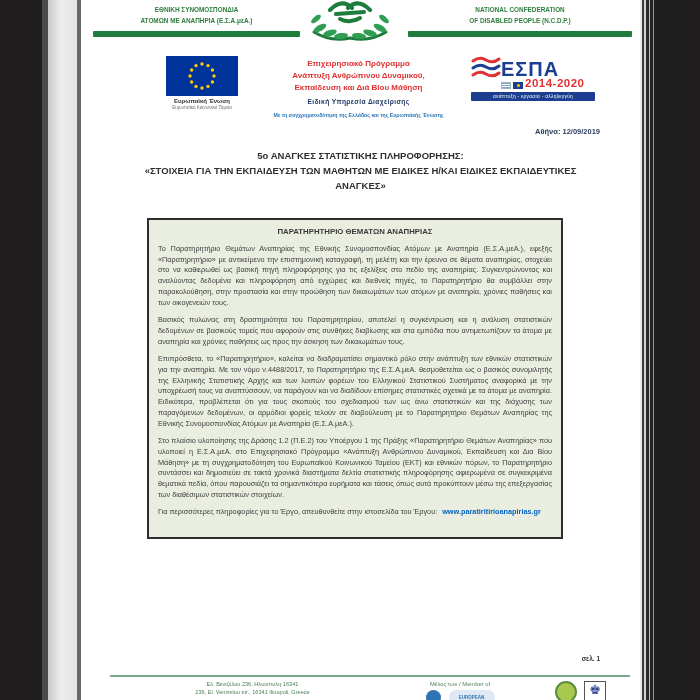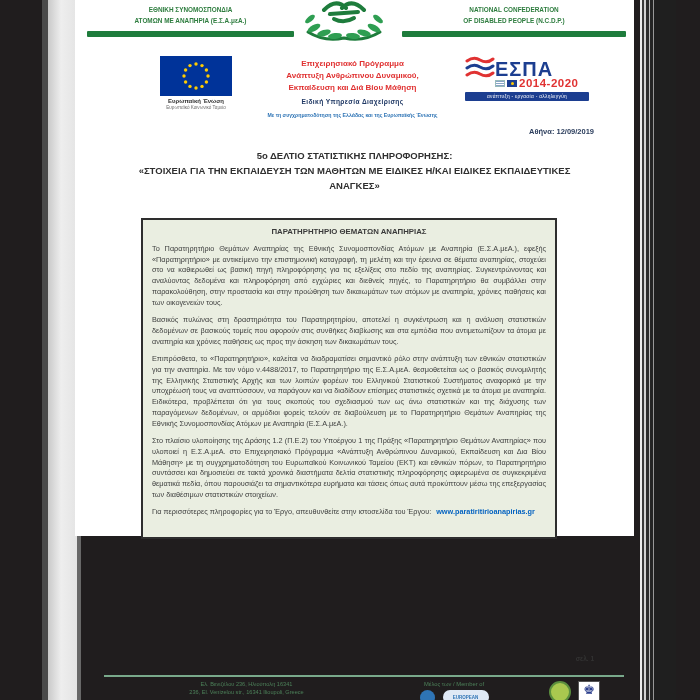--- a/index.html
+++ b/index.html
@@ -11,21 +11,21 @@
   .edge-strip-1 { position:absolute; left:42px; top:0; width:6px; height:700px; background:#4a4a4a; }
   .edge-strip-2 { position:absolute; left:48px; top:0; width:29px; height:700px;
                   background:linear-gradient(90deg,#c9c9c9,#eeeeee 45%,#e4e4e4); }
   .edge-strip-3 { position:absolute; left:77px; top:0; width:4px; height:700px; background:#686868; }
 
   
   .page-stack { position:absolute; left:640px; top:0; width:36px; height:700px;
     background:linear-gradient(90deg,#ececec 0 2px,#3a3a3a 2px 4px,#d2d2d2 4px 6px,#2c2c2c 6px 9px,
       #bdbdbd 9px 10px,#242424 10px 13px,#989898 13px 14px,#1f1f1f 14px 36px); }
 
-  .page { position:absolute; left:75px; top:0; width:559px; height:536px; background:#ffffff; }
+  .page { position:absolute; left:81px; top:0; width:559px; height:700px; background:#ffffff; }
 
   
   .org-block { position:absolute; top:4px; text-align:center; color:#2e7d3f; font-weight:bold;
                font-size:6.4px; line-height:11px; }
   .org-left  { left:12px;  width:207px; }
   .org-right { left:327px; width:224px; }
   .green-bar { position:absolute; top:31px; height:6px; background:#1e7c3c; border-radius:1px; }
   .green-bar.l { left:12px;  width:207px; }
   .green-bar.r { left:327px; width:224px; }
   .org-logo { position:absolute; left:219px; top:-14px; width:100px; height:62px; }
@@ -38,21 +38,21 @@
 
   .prog-block { position:absolute; left:170px; top:58px; width:215px; text-align:center; }
   .prog-line { font-size:8px; font-weight:bold; color:#e03232; line-height:12px; }
   .prog-authority { font-size:6.6px; font-weight:bold; color:#1f3864; margin-top:4px; letter-spacing:.4px; }
   .prog-cofund { font-size:5.2px; font-weight:bold; color:#2e74b5; margin-top:7px; }
 
   .espa-block { position:absolute; left:390px; top:56px; width:124px; }
   .espa-top { display:flex; align-items:flex-end; }
   .espa-waves { width:30px; height:24px; }
   .espa-name { font-size:20px; font-weight:bold; color:#1c3e90; line-height:22px; letter-spacing:1px; }
-  .espa-mid { display:flex; align-items:center; margin-left:30px; margin-top:-3px; }
+  .espa-mid { display:flex; align-items:flex-end; margin-left:30px; margin-top:-3px; }
   .mini-flag { width:10px; height:7px; display:inline-block; margin-right:2px; }
   .mini-flag.gr { background:repeating-linear-gradient(#8aa6c8 0 1px,#ffffff 1px 2px); border:.5px solid #9bb; }
   .mini-flag.eu { background:#1c3e90; position:relative; }
   .mini-flag.eu::after { content:""; position:absolute; left:3.5px; top:2px; width:3px; height:3px;
                          border-radius:50%; background:#ffcc00; }
   .espa-years { font-size:11.5px; font-weight:bold; color:#e03232; letter-spacing:.5px; }
   .espa-bar { margin-top:3px; background:#1c3e90; color:#ffffff; font-size:4.8px; text-align:center;
               padding:2px 0; border-radius:1px; letter-spacing:.3px; }
 
   .date-line { position:absolute; top:127px; right:40px; font-size:7.5px; font-weight:bold; color:#2c3e5d; }
@@ -171,21 +171,21 @@
       <div class="espa-mid">
         <span class="mini-flag gr"></span>
         <span class="mini-flag eu"></span>
         <span class="espa-years">2014-2020</span>
       </div>
       <div class="espa-bar">ανάπτυξη - εργασία - αλληλεγγύη</div>
     </div>
 
     <div class="date-line">Αθήνα: 12/09/2019</div>
     <div class="doc-title">
-      <div>5ο ΔΕΛΤΙΟ ΣΤΑΤΙΣΤΙΚΗΣ ΠΛΗΡΟΦΟΡΗΣΗΣ:</div>
+      <div>5ο ΑΝΑΓΚΕΣ ΣΤΑΤΙΣΤΙΚΗΣ ΠΛΗΡΟΦΟΡΗΣΗΣ:</div>
       <div>«ΣΤΟΙΧΕΙΑ ΓΙΑ ΤΗΝ ΕΚΠΑΙΔΕΥΣΗ ΤΩΝ ΜΑΘΗΤΩΝ ΜΕ ΕΙΔΙΚΕΣ Η/ΚΑΙ ΕΙΔΙΚΕΣ ΕΚΠΑΙΔΕΥΤΙΚΕΣ ΑΝΑΓΚΕΣ»</div>
     </div>
 
     <div class="info-box">
       <div class="info-box-title">ΠΑΡΑΤΗΡΗΤΗΡΙΟ ΘΕΜΑΤΩΝ ΑΝΑΠΗΡΙΑΣ</div>
       <p>Το Παρατηρητήριο Θεμάτων Αναπηρίας της Εθνικής Συνομοσπονδίας Ατόμων με Αναπηρία (Ε.Σ.Α.μεΑ.), εφεξής «Παρατηρητήριο» με αντικείμενο την επιστημονική καταγραφή, τη μελέτη και την έρευνα σε θέματα αναπηρίας, στοχεύει στο να καθιερωθεί ως βασική πηγή πληροφόρησης για τις εξελίξεις στο πεδίο της αναπηρίας. Συγκεντρώνοντας και αναλύοντας δεδομένα και πληροφόρηση από εγχώριες και διεθνείς πηγές, το Παρατηρητήριο θα συμβάλλει στην παρακολούθηση, στην προστασία και στην προώθηση των δικαιωμάτων των ατόμων με αναπηρία, χρόνιες παθήσεις και των οικογενειών τους.</p>
       <p>Βασικός πυλώνας στη δραστηριότητα του Παρατηρητηρίου, αποτελεί η συγκέντρωση και η ανάλυση στατιστικών δεδομένων σε βασικούς τομείς που αφορούν στις συνθήκες διαβίωσης και στα εμπόδια που αντιμετωπίζουν τα άτομα με αναπηρία και χρόνιες παθήσεις ως προς την άσκηση των δικαιωμάτων τους.</p>
       <p>Επιπρόσθετα, το «Παρατηρητήριο», καλείται να διαδραματίσει σημαντικό ρόλο στην ανάπτυξη των εθνικών στατιστικών για την αναπηρία. Με τον νόμο ν.4488/2017, το Παρατηρητήριο της Ε.Σ.Α.μεΑ. θεσμοθετείται ως ο βασικός συνομιλητής της Ελληνικής Στατιστικής Αρχής και των λοιπών φορέων του Ελληνικού Στατιστικού Συστήματος αναφορικά με την υποχρέωσή τους να αναπτύσσουν, να παράγουν και να διαδίδουν επίσημες στατιστικές σχετικά με τα άτομα με αναπηρία. Ειδικότερα, προβλέπεται ότι για τους σκοπούς του σχεδιασμού των ως άνω στατιστικών και της διάχυσης των παραγόμενων δεδομένων, οι αρμόδιοι φορείς τελούν σε διαβούλευση με το Παρατηρητήριο Θεμάτων Αναπηρίας της Εθνικής Συνομοσπονδίας Ατόμων με Αναπηρία (Ε.Σ.Α.μεΑ.).</p>
       <p>Στο πλαίσιο υλοποίησης της Δράσης 1.2 (Π.Ε.2) του Υποέργου 1 της Πράξης «Παρατηρητήριο Θεμάτων Αναπηρίας» που υλοποιεί η Ε.Σ.Α.μεΑ. στο Επιχειρησιακό Πρόγραμμα «Ανάπτυξη Ανθρώπινου Δυναμικού, Εκπαίδευση και Δια Βίου Μάθηση» με τη συγχρηματοδότηση του Ευρωπαϊκού Κοινωνικού Ταμείου (ΕΚΤ) και εθνικών πόρων, το Παρατηρητήριο συντάσσει και δημοσιεύει σε τακτά χρονικά διαστήματα δελτία στατιστικής πληροφόρησης αφιερωμένα σε συγκεκριμένα θεματικά πεδία, όπου παρουσιάζει τα σημαντικότερα ευρήματα και τάσεις όπως αυτά προκύπτουν μέσω της επεξεργασίας των διαθέσιμων στατιστικών στοιχείων.</p>
       <p>

